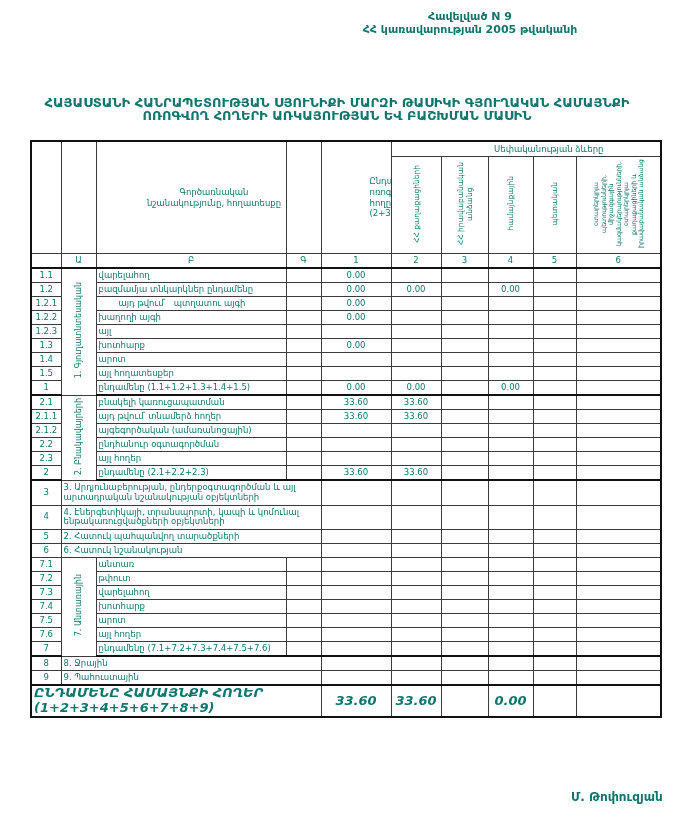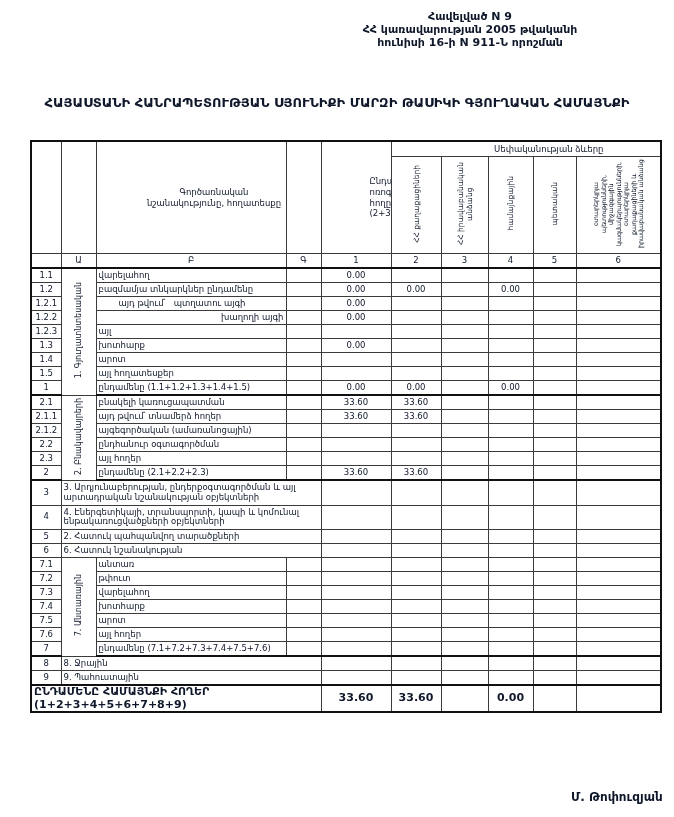--- a/index.html
+++ b/index.html
@@ -1,57 +1,57 @@
 <!DOCTYPE html>
 <html><head>
 <meta charset="utf-8">
 <style>
   html,body{margin:0;padding:0;background:#e8e8e8;}
-  .page{position:relative;width:674px;height:817px;background:#ffffff;font-family:"DejaVu Sans",sans-serif;color:#0f172a;overflow:hidden;}
+  .page{position:relative;width:674px;height:817px;background:#ffffff;font-family:"DejaVu Sans",sans-serif;color:#0f766e;overflow:hidden;}
   .appendix{position:absolute;top:10px;left:300px;width:340px;text-align:center;font-size:11px;font-weight:bold;line-height:13px;}
   .report-label{position:absolute;top:72px;left:0;width:610px;text-align:center;font-size:10px;font-weight:bold;letter-spacing:.5px;}
   .title{position:absolute;top:96px;left:0;width:674px;text-align:center;font-size:13px;font-weight:bold;line-height:13px;}
   table.rep{position:absolute;top:140px;left:30px;width:630px;border-collapse:collapse;table-layout:fixed;border:2px solid #111;}
   .rep th,.rep td{border:1px solid #3b3b3b;padding:0 2px;overflow:hidden;vertical-align:middle;}
   .rep thead th{font-weight:normal;font-size:8px;line-height:1.25;}
   .rep thead tr.h1 th{height:14px;font-size:8.5px;padding-left:48px;}
   .rep thead tr.h2 th{height:96px;}
   .rep thead tr.num th{height:13px;font-size:8.5px;border-bottom:2px solid #111;text-align:center;}
   .vtext{writing-mode:vertical-rl;transform:rotate(180deg);display:inline-block;font-size:7.5px;line-height:1.2;max-height:92px;white-space:normal;}
   .own5 .vtext{font-size:6.3px;max-height:90px;}
   .sect{text-align:center;}
   .sect .vtext{font-size:8px;max-height:120px;}
   .rep tbody td{height:13px;font-size:8.5px;line-height:1.15;}
   .nn{text-align:center;font-size:7.5px;padding:0 1px;}
   .lbl{text-align:left;margin-top:12px;}
   .v{text-align:center;}
   .split{display:table-cell;}
   .split .lft{float:left;padding-left:20px;}
   .split .rgt{float:right;padding-right:38px;}
-  .indent2{padding-left:92px;text-align:right;}
+  .indent2{padding-left:92px;}
   .tall td{height:auto;padding-top:2px;padding-bottom:2px;}
   .hsep td{border-bottom:2px solid #111;}
-  tr.gtotal td{border-top:2px solid #111;font-weight:bold;font-size:11px;}
+  tr.gtotal td{border-top:2px solid #111;font-weight:bold;font-size:13px;font-style:italic;}
   .footer-left{position:absolute;top:752px;left:10px;font-size:12px;font-weight:bold;line-height:16px;}
   .footer-right{position:absolute;top:790px;left:571px;width:130px;text-align:left;font-size:12px;font-weight:bold;}
 </style>
 </head>
 <body>
 
 <div class="page">
 
   <div class="appendix">
     <div>Հավելված N 9</div>
     <div>ՀՀ կառավարության 2005 թվականի</div>
-    <div>հունիսի 16-ի N 911-Ն որոշման</div>
   </div>
 
 
   <div class="title">
     <div>ՀԱՅԱՍՏԱՆԻ ՀԱՆՐԱՊԵՏՈՒԹՅԱՆ ՍՅՈՒՆԻՔԻ ՄԱՐԶԻ ԹԱՍԻԿԻ ԳՅՈՒՂԱԿԱՆ ՀԱՄԱՅՆՔԻ</div>
+    <div>ՈՌՈԳՎՈՂ ՀՈՂԵՐԻ ԱՌԿԱՅՈՒԹՅԱՆ ԵՎ ԲԱՇԽՄԱՆ ՄԱՍԻՆ</div>
   </div>
 
   <table class="rep">
     <colgroup>
       <col style="width:30px">
         <col style="width:35px">
         <col style="width:190px">
         <col style="width:35px">
         <col style="width:70px">
       <col style="width:50px">

